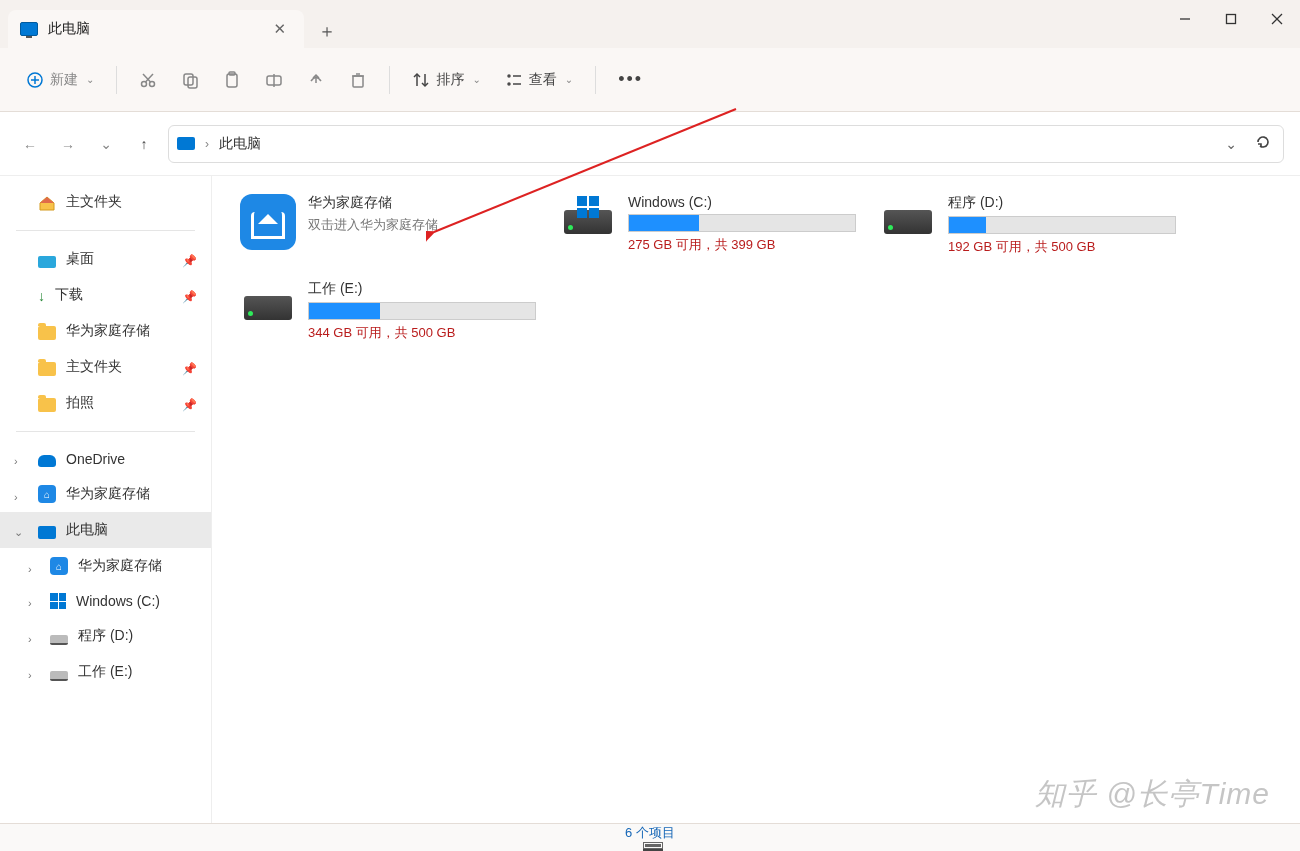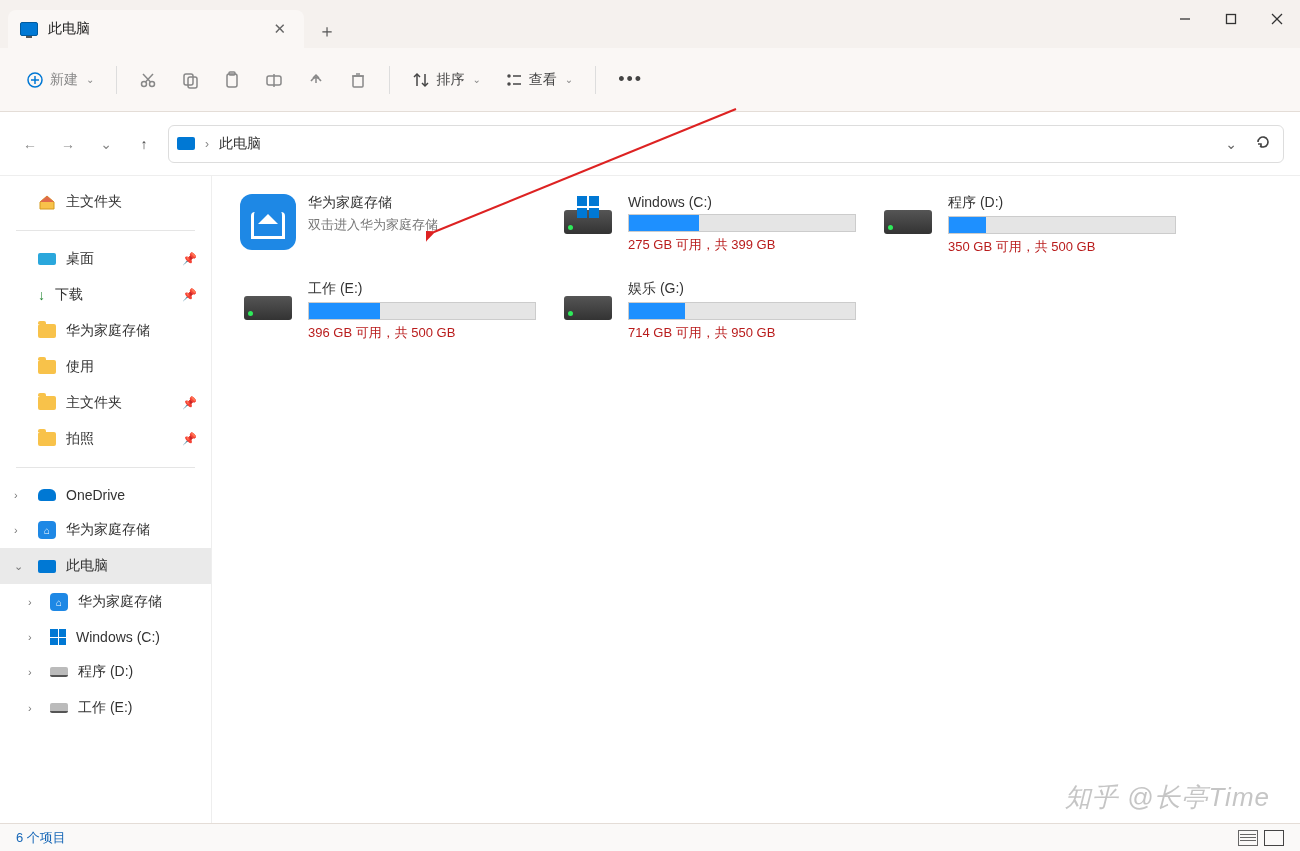--- a/index.html
+++ b/index.html
@@ -39,21 +39,21 @@
 .pathbox .refresh { color: #444; cursor: pointer; padding: 4px; }
 .searchbox { width: 360px; height: 38px; border: 1px solid #ddd; border-radius: 6px; display: flex; align-items: center; padding: 0 12px; background: #fff; color: #888; }
 .searchbox .sp { flex: 1; }
 .searchbox svg { stroke: #888; fill: none; }
 
 
 .main { display: flex; height: calc(851px - 48px - 64px - 64px - 28px); background: #fff; }
 .sidebar { width: 212px; border-right: 1px solid #eee; overflow-y: auto; padding-top: 8px; position: relative; }
 .sidebar::-webkit-scrollbar { width: 10px; }
 .sidebar::-webkit-scrollbar-thumb { background: #ccc; border-radius: 5px; }
-.sb-item { display: flex; align-items: center; gap: 10px; padding: 9px 14px 9px 38px; cursor: pointer; position: relative; }
+.sb-item { display: flex; align-items: flex-end; gap: 10px; padding: 9px 14px 9px 38px; cursor: pointer; position: relative; }
 .sb-item.top { padding-left: 38px; }
 .sb-item.selected { background: #eaeaea; }
 .sb-item .exp { position: absolute; left: 14px; color: #777; font-size: 11px; }
 .sb-item .pin { margin-left: auto; color: #888; font-size: 12px; }
 .sb-hr { height: 1px; background: #e5e5e5; margin: 10px 16px; }
 .ico-home { width: 18px; height: 16px; }
 .ico-desktop { width: 18px; height: 12px; background: #2aa7dc; border-radius: 2px; }
 .ico-download { color: #2a8a3a; font-weight: bold; }
 .ico-folder { width: 18px; height: 14px; background: #f8c24a; border-radius: 2px; position: relative; }
 .ico-folder::before { content: ""; position: absolute; top: -3px; left: 0; width: 8px; height: 3px; background: #f8c24a; border-radius: 2px 2px 0 0; }
@@ -80,30 +80,30 @@
 .drive-ico.disk.win .wingrid { width: 22px; height: 22px; display: grid; grid-template: 1fr 1fr / 1fr 1fr; gap: 2px; position: absolute; top: 2px; left: 50%; transform: translateX(-50%); }
 .drive-ico.disk.win .wingrid div { background: #0078d4; }
 .drive-info { flex: 1; padding-right: 16px; }
 .drive-name { font-size: 14px; color: #333; margin-bottom: 4px; }
 .drive-sub { font-size: 13px; color: #777; }
 .drive-bar { height: 18px; background: #e5e5e5; margin: 4px 0; position: relative; border: 1px solid #ccc; }
 .drive-fill { height: 100%; background: #1e90ff; }
 .drive-space { font-size: 13px; color: #b91c1c; }
 
 
-.statusbar { position: absolute; bottom: 0; left: 0; right: 0; height: 28px; border-top: 1px solid #e4ddd7; background: #faf9f8; display: flex; align-items: center; padding: 0 16px; font-size: 13px; color: #1667b7; }
+.statusbar { position: absolute; bottom: 0; left: 0; right: 0; height: 28px; border-top: 1px solid #e4ddd7; background: #faf9f8; display: flex; align-items: center; padding: 0 16px; font-size: 13px; color: #1667b7; flex-direction: column; }
 .statusbar .sp2 { flex: 1; }
 .statusbar .view-ico { width: 20px; height: 16px; border: 1px solid #666; margin-left: 6px; cursor: pointer; display: flex; }
 .statusbar .view-ico.list { flex-direction: column; justify-content: space-evenly; padding: 1px; }
 .statusbar .view-ico.list div { height: 1px; background: #666; }
 .statusbar .view-ico.grid { border: 1.5px solid #444; }
 
 
 .arrow { position: absolute; top: 104px; left: 426px; width: 320px; height: 140px; pointer-events: none; }
-.watermark { position: absolute; right: 30px; bottom: 36px; font-size: 26px; color: rgba(150,150,150,0.55); font-style: italic; letter-spacing: 1px; pointer-events: none; }
+.watermark { position: absolute; right: 30px; bottom: 36px; font-size: 30px; color: rgba(150,150,150,0.55); font-style: italic; letter-spacing: 1px; pointer-events: none; }
 </style>
 </head>
 <body>
 
 <div class="titlebar">
   <div class="tab">
     <span class="monitor-ico"></span>
     <span class="lbl">此电脑</span>
     <span class="close-x">✕</span>
   </div>
@@ -242,24 +242,20 @@
           <span class="ico-download">↓</span>
           <span>下载</span>
           <span class="pin">📌</span>
         </div>
         <div class="sb-item">
           <span class="ico-folder"></span>
           <span>华为家庭存储</span>
         </div>
         <div class="sb-item">
           <span class="ico-folder"></span>
-          <span>使用</span>
-        </div>
-        <div class="sb-item">
-          <span class="ico-folder"></span>
           <span>主文件夹</span>
           <span class="pin">📌</span>
         </div>
         <div class="sb-item">
           <span class="ico-folder"></span>
           <span>拍照</span>
           <span class="pin">📌</span>
         </div>
       </div>
     <div class="sb-hr"></div>
@@ -338,45 +334,33 @@
         </div>
         <div class="drive">
           <div class="drive-ico disk ">
             <div class="body"></div>
           </div>
           <div class="drive-info">
             <div class="drive-name">程序 (D:)</div>
             <div class="drive-bar">
               <div class="drive-fill" style="width:16.2%"></div>
             </div>
-            <div class="drive-space">350 GB 可用，共 500 GB</div>
+            <div class="drive-space">192 GB 可用，共 500 GB</div>
           </div>
         </div>
         <div class="drive">
           <div class="drive-ico disk ">
             <div class="body"></div>
           </div>
           <div class="drive-info">
             <div class="drive-name">工作 (E:)</div>
             <div class="drive-bar">
               <div class="drive-fill" style="width:31.2%"></div>
             </div>
-            <div class="drive-space">396 GB 可用，共 500 GB</div>
-          </div>
-        </div>
-        <div class="drive">
-          <div class="drive-ico disk ">
-            <div class="body"></div>
-          </div>
-          <div class="drive-info">
-            <div class="drive-name">娱乐 (G:)</div>
-            <div class="drive-bar">
-              <div class="drive-fill" style="width:24.8%"></div>
-            </div>
-            <div class="drive-space">714 GB 可用，共 950 GB</div>
+            <div class="drive-space">344 GB 可用，共 500 GB</div>
           </div>
         </div>
       </div>
   </div>
 </div>
 
 <div class="statusbar">
   <span>6 个项目</span>
   <span class="sp2"></span>
   <div class="view-ico list">

